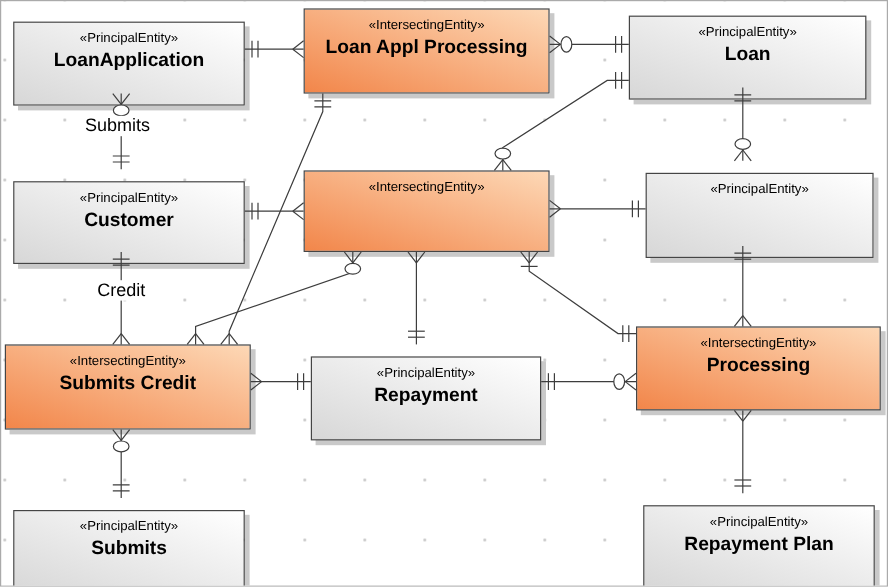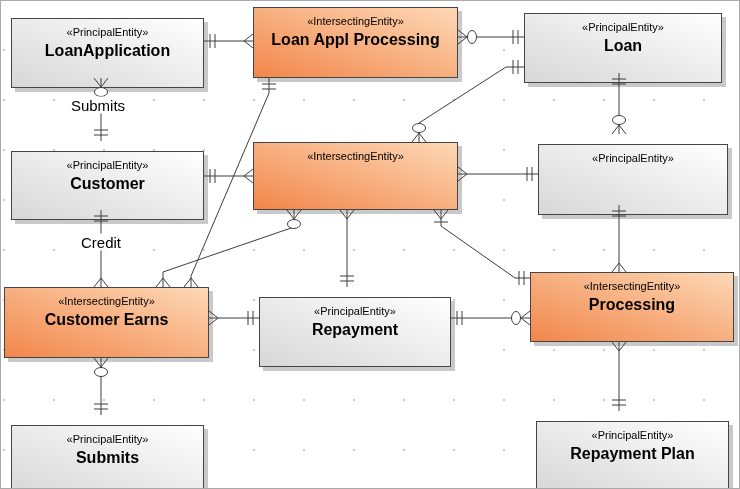--- a/index.html
+++ b/index.html
@@ -49,21 +49,21 @@
       <div class="ename">Customer</div>
     </div>
     <div class="entity intersecting" style="left: 252px; top: 141px; width: 205px; height: 68px;">
       <div class="stereo">«IntersectingEntity»</div>
     </div>
     <div class="entity principal" style="left: 537px; top: 133px; width: 190px; height: 71px;">
       <div class="stereo">«PrincipalEntity»</div>
     </div>
     <div class="entity intersecting" style="left: 3px; top: 286px; width: 205px; height: 71px;">
       <div class="stereo">«IntersectingEntity»</div>
-      <div class="ename">Customer Earns</div>
+      <div class="ename">Submits Credit</div>
     </div>
     <div class="entity principal" style="left: 258px; top: 286px; width: 192px; height: 70px;">
       <div class="stereo">«PrincipalEntity»</div>
       <div class="ename">Repayment</div>
     </div>
     <div class="entity intersecting" style="left: 529px; top: 271px; width: 204px; height: 70px;">
       <div class="stereo">«IntersectingEntity»</div>
       <div class="ename">Processing</div>
     </div>
     <div class="entity principal" style="left: 10px; top: 414px; width: 193px; height: 71px;">

